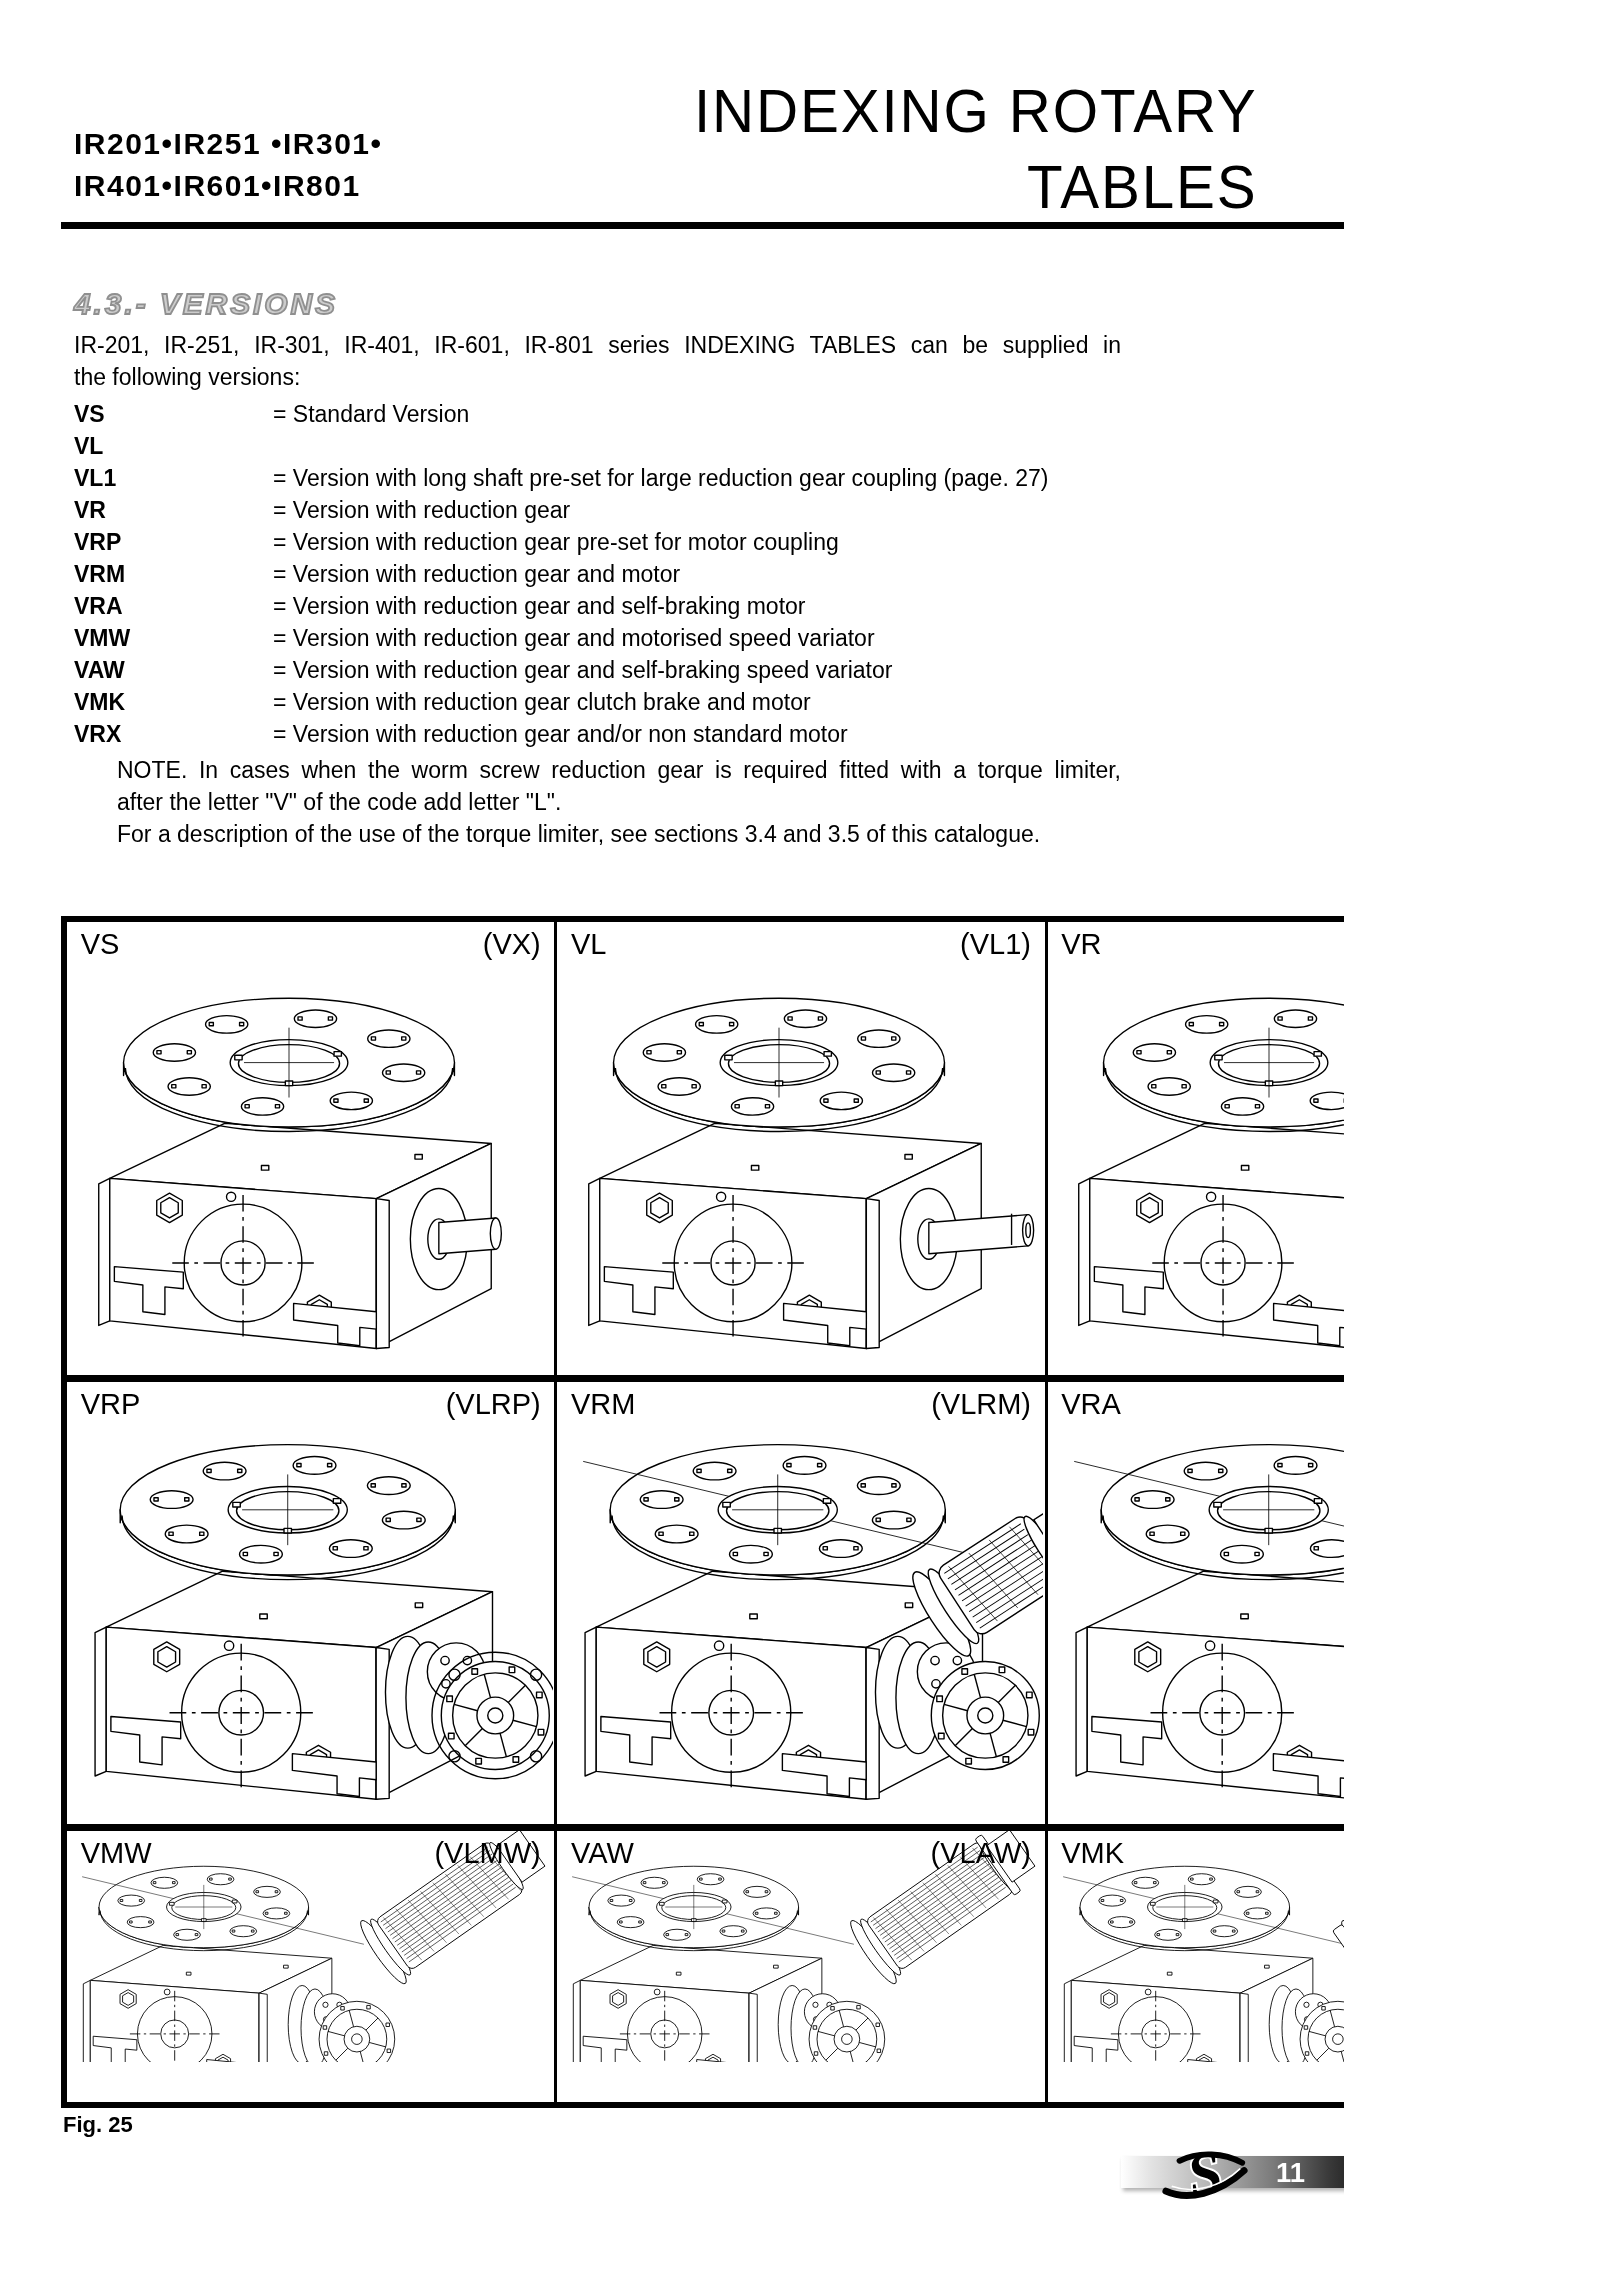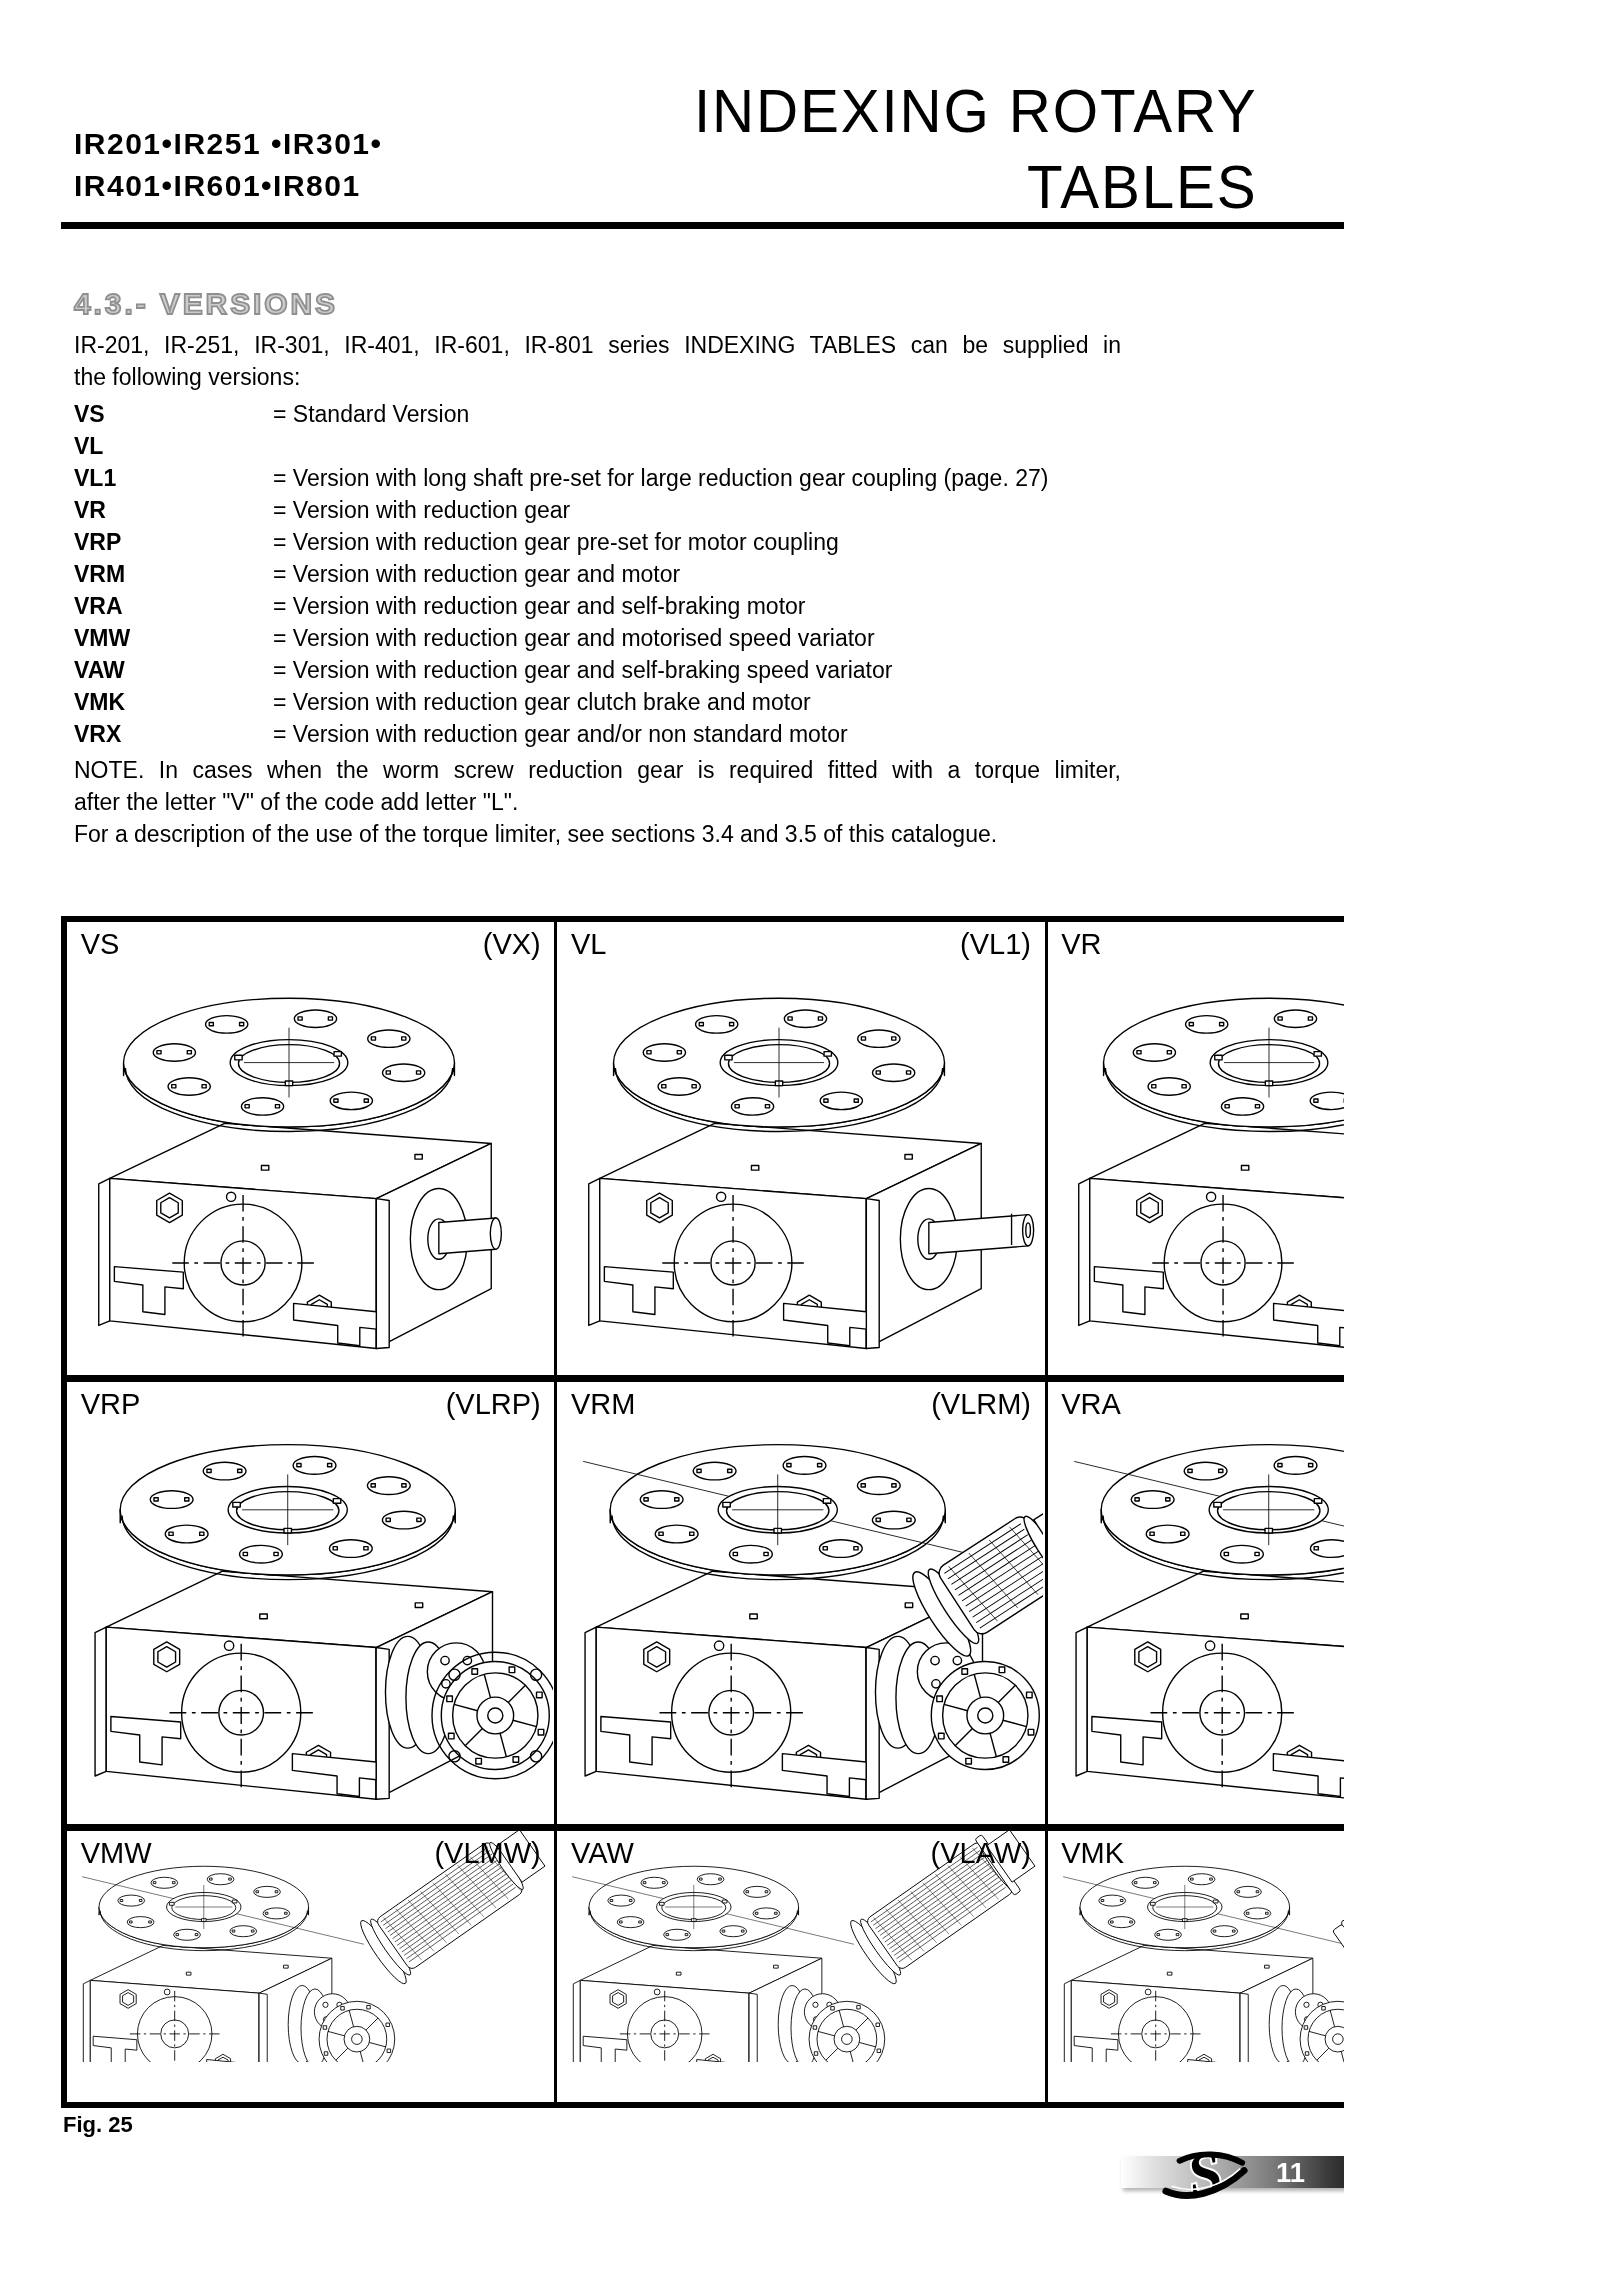--- a/index.html
+++ b/index.html
@@ -9,29 +9,29 @@
   
   .models{position:absolute;left:74px;top:123px;font-size:30px;font-weight:700;
           letter-spacing:1.5px;line-height:42px;white-space:nowrap;}
   .title{position:absolute;right:86px;top:73px;text-align:right;font-size:62px;
          font-weight:400;letter-spacing:2px;line-height:76px;white-space:nowrap;
          transform:scaleX(0.94);transform-origin:100% 0;}
   .header-rule{position:absolute;left:61px;top:222px;width:1480px;height:6.9px;background:#000;}
 
   
   .sec-head{position:absolute;left:74px;top:287px;font-size:30px;font-weight:700;
-            letter-spacing:2.9px;color:#cccccc;-webkit-text-stroke:1.8px #8f8f8f;}
+            letter-spacing:2.9px;color:#cccccc;font-style:italic;-webkit-text-stroke:1.8px #8f8f8f;}
 
   
   .bodytext{position:absolute;left:74px;top:329px;width:1047px;font-size:23px;line-height:32px;}
   .jline{text-align:justify;text-align-last:justify;}
   .vlist{margin-top:4.9px;}
   .vrow{display:flex;line-height:32px;white-space:nowrap;}
   .vrow .code{width:199px;font-weight:700;flex:0 0 199px;}
-  .notes{margin-top:3.9px;}
+  .notes{margin-top:3.9px;margin-left:43px;}
 
   
   .figgrid{position:absolute;left:61px;top:916px;width:1480px;height:1192px;
            box-sizing:border-box;border:6.9px solid #000;background:#000;
            display:grid;grid-template-columns:1fr 1fr 1fr;grid-template-rows:453px 442px 1fr;
            column-gap:2.9px;row-gap:6.9px;}
   .cell{background:#fff;position:relative;overflow:hidden;}
   .cell-labels{position:absolute;left:0;right:0;top:5.9px;display:flex;
                justify-content:space-between;padding:0 13.7px;font-size:29px;z-index:5;}
   .drawing{position:absolute;z-index:1;}

